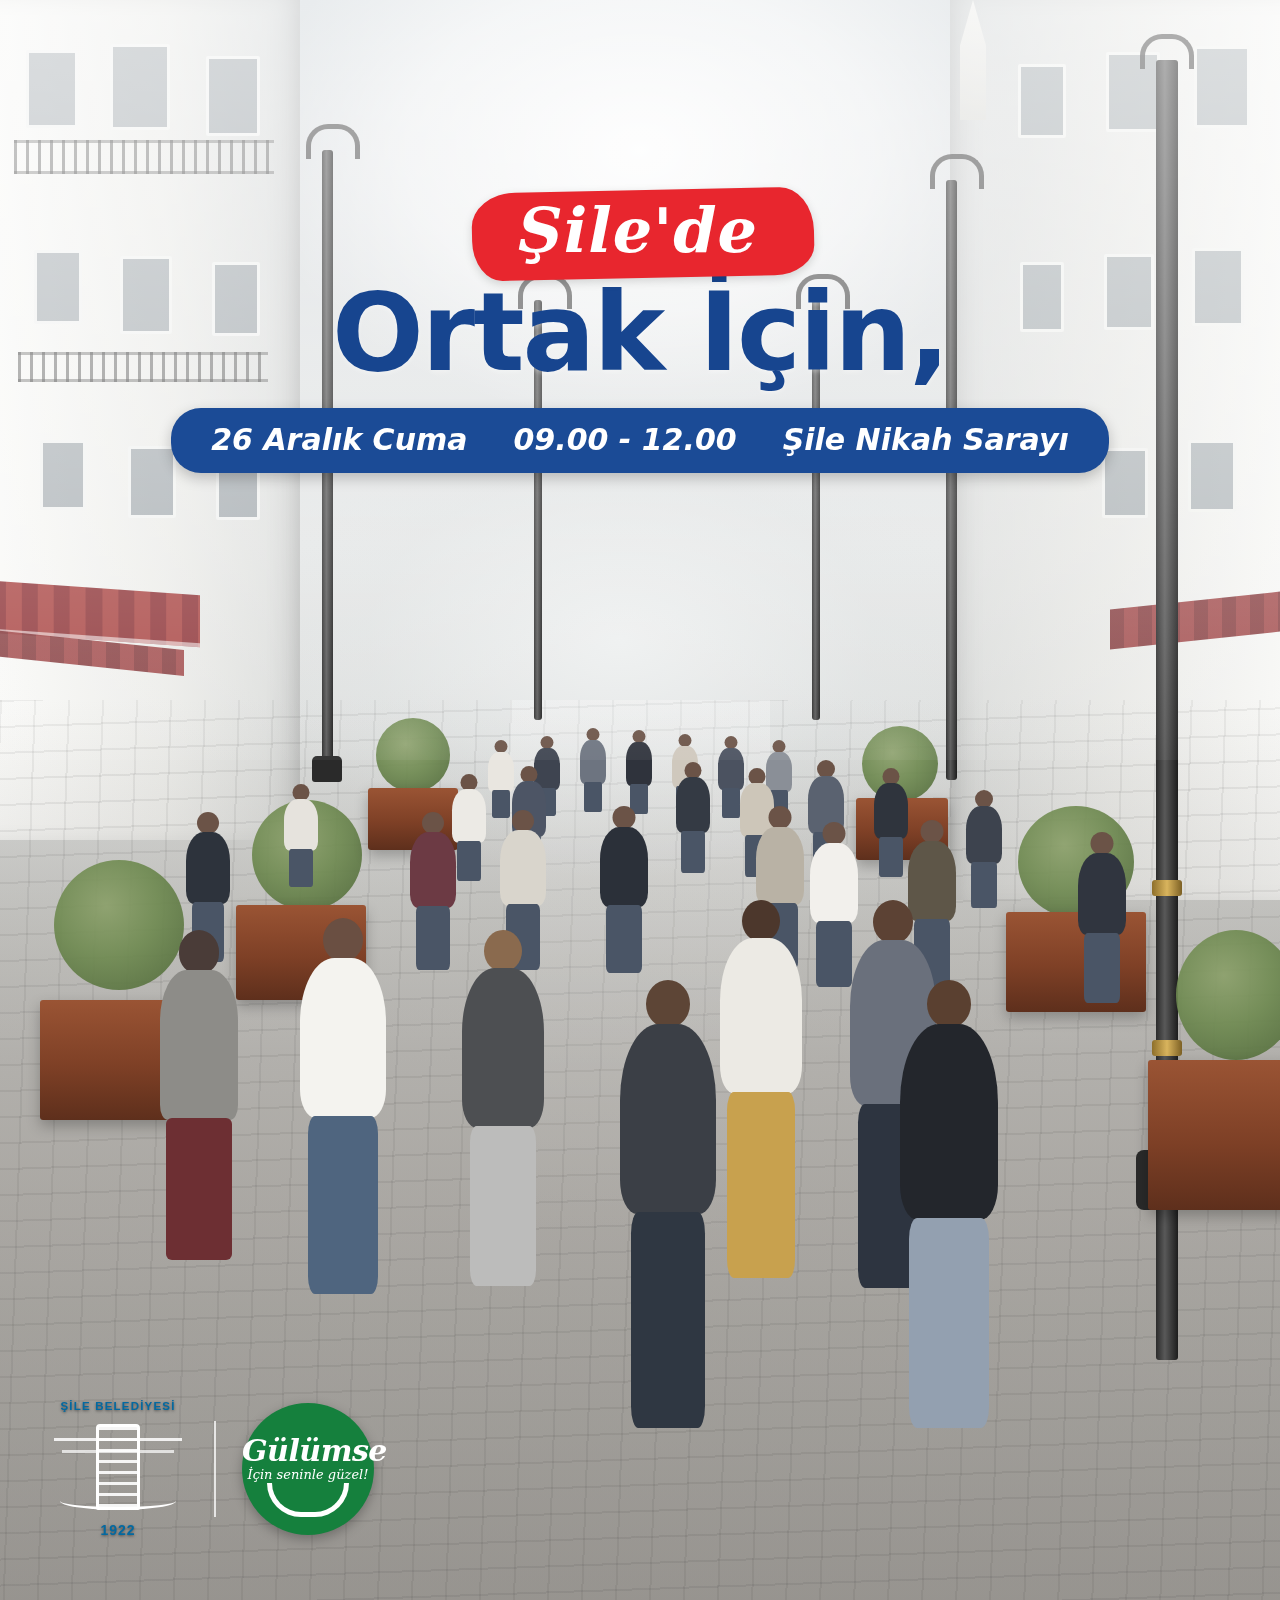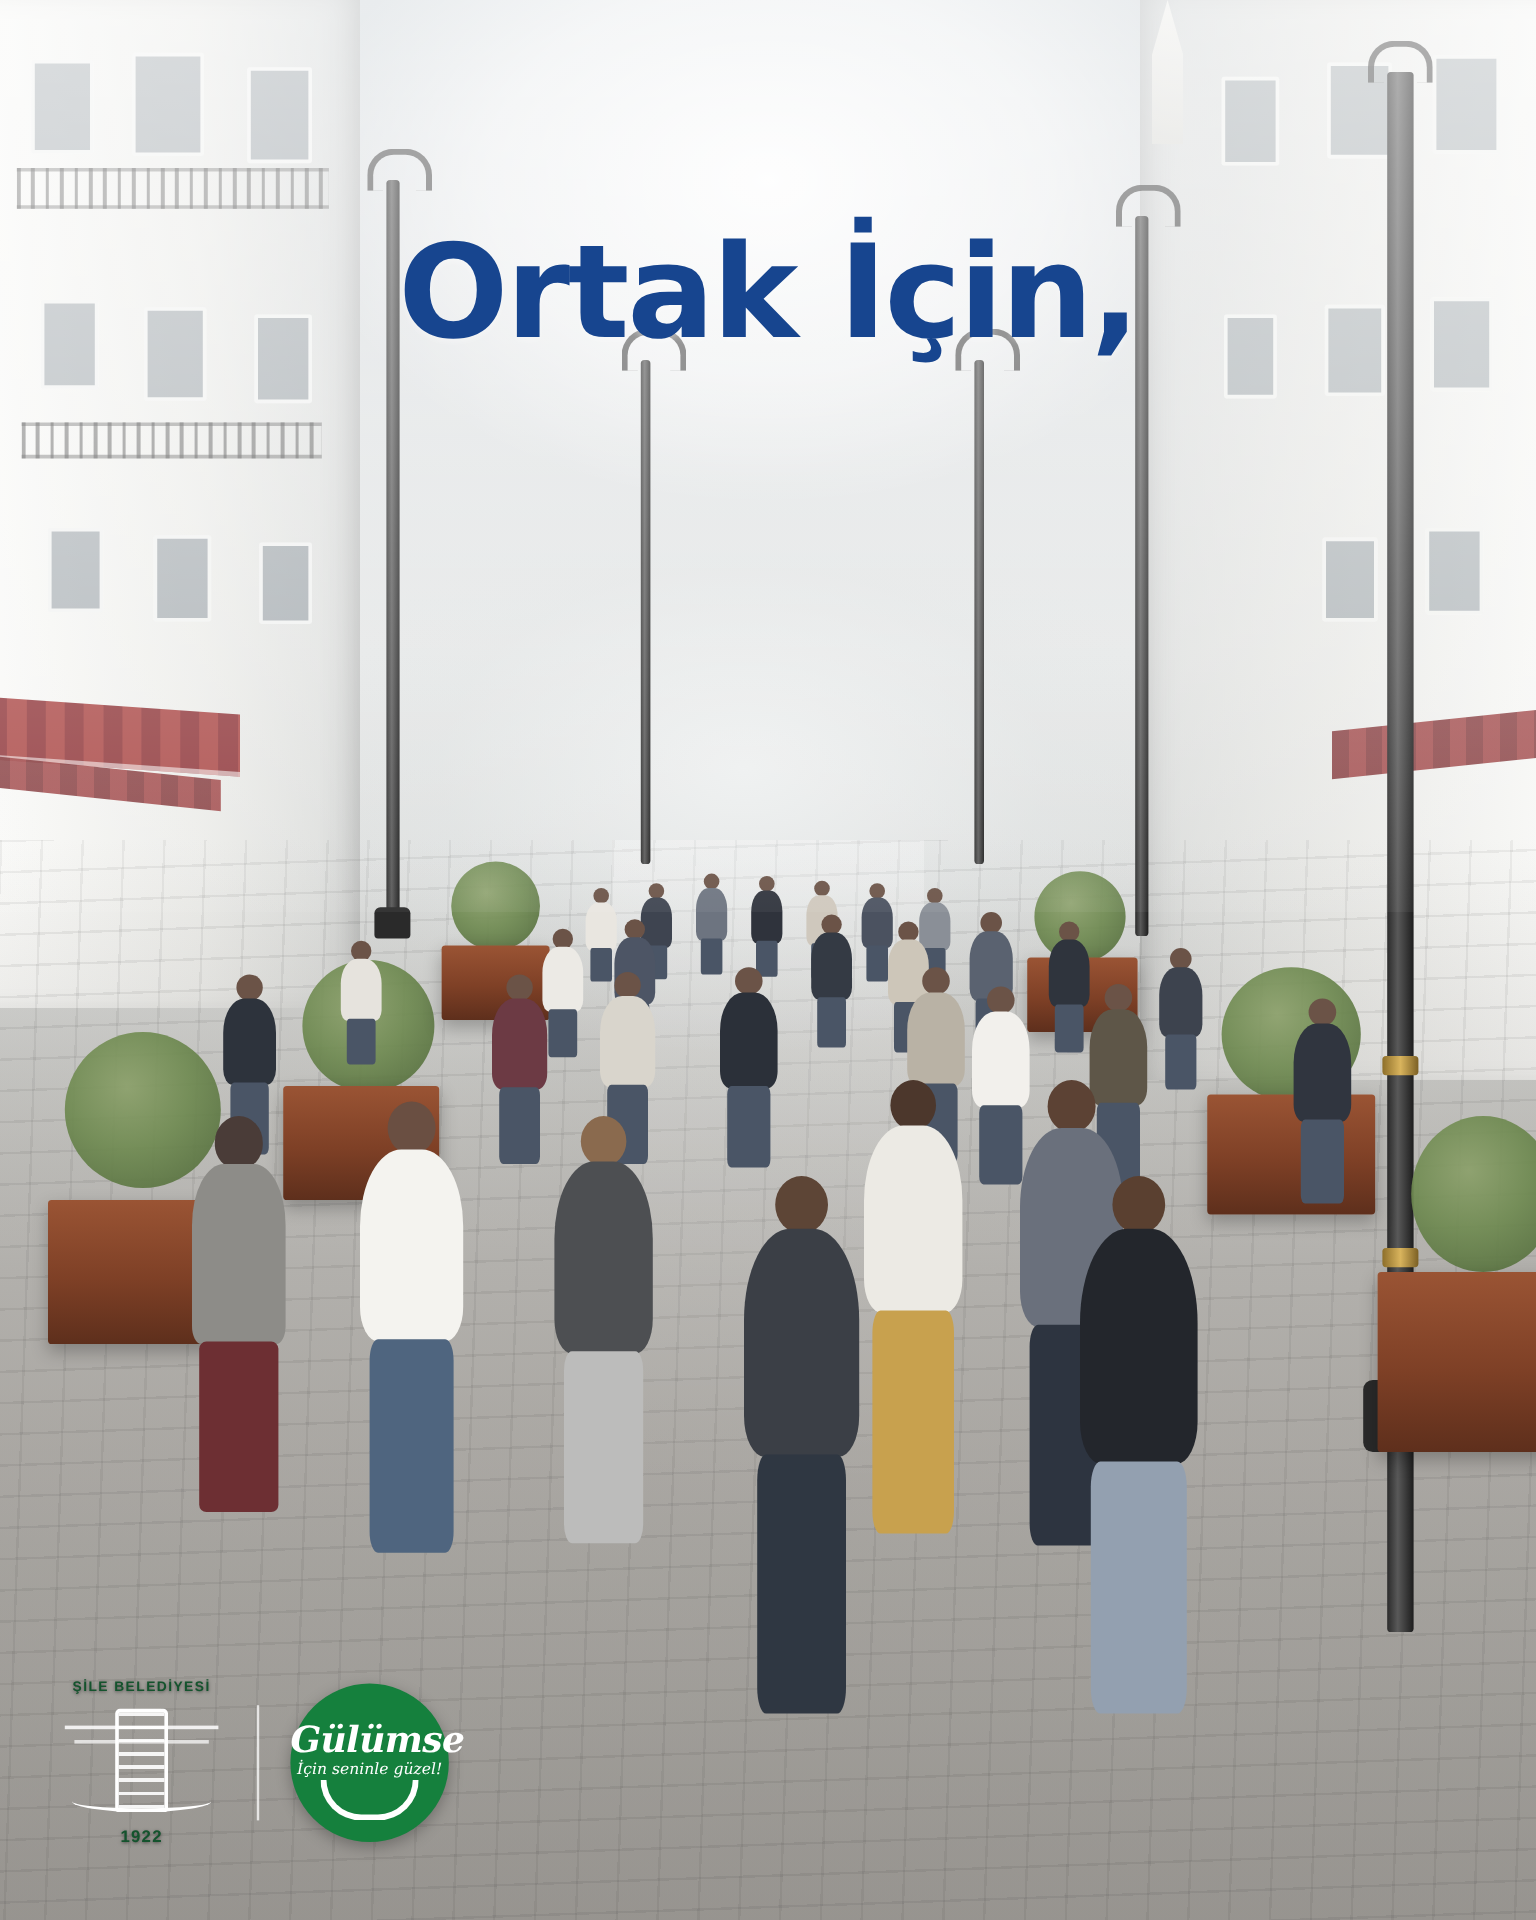--- a/index.html
+++ b/index.html
@@ -270,21 +270,21 @@
     left: 48px;
     bottom: 56px;
     display: flex;
     align-items: center;
     gap: 26px;
     z-index: 45;
   }
   .logo-muni {
     position: relative;
     width: 140px; height: 150px;
-    color: #14532d;
+    color: #0369a1;
   }
   .logo-muni .ring-txt {
     position: absolute;
     left: 0; top: 6px;
     width: 140px;
     text-align: center;
     font-size: 11.5px;
     font-weight: 700;
     letter-spacing: 1.2px;
     text-shadow: 0 1px 3px rgba(0,0,0,0.5);
@@ -587,24 +587,33 @@
       <div class="head" style="width:44px; height:48px; background:#5a4030;"></div>
       <div class="body" style="top:44px; width:98px; height:196px; background:#23262c;"></div>
       <div class="legs" style="top:238px; width:80px; height:210px; background:#93a0b0;"></div>
     </div>
 
     <div class="haze"></div>
   </div>
 
   <div class="headline-wrap">
 
+    <div class="sile-de">
+      <div class="blob"></div>
+      <div class="txt">Şile'de</div>
+    </div>
 
     <div class="line1">Ortak İçin,</div>
 
 
+    <div class="info-bar">
+      <span>26 Aralık Cuma</span>
+      <span>09.00 - 12.00</span>
+      <span>Şile Nikah Sarayı</span>
+    </div>
   </div>
 
   <div class="footer">
 
     <div class="logo-muni">
       <div class="ring-txt">ŞİLE BELEDİYESİ</div>
       <div class="beam"></div>
       <div class="beam2"></div>
       <div class="tower"></div>
       <div class="wave"></div>

